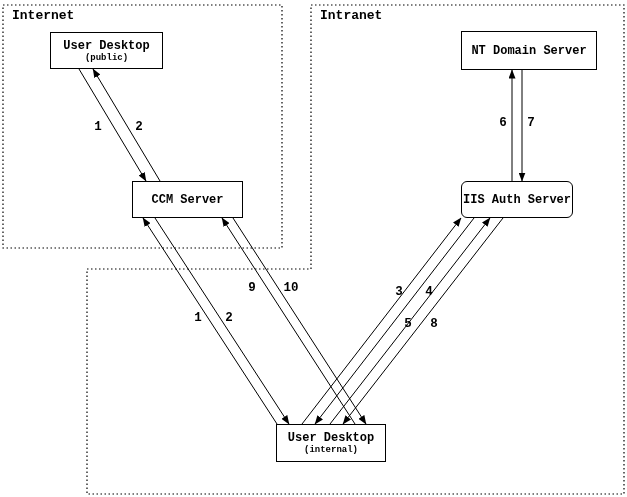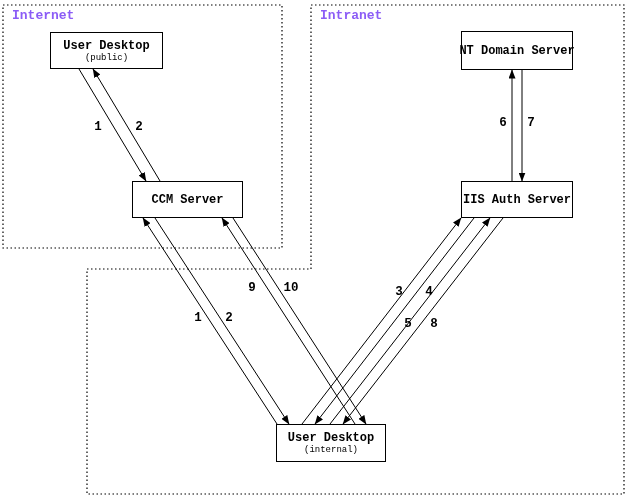--- a/index.html
+++ b/index.html
@@ -6,38 +6,38 @@
   .canvas{
     position:relative;
     width:627px;height:497px;
     background:#ffffff;
     font-family:"Liberation Mono","DejaVu Sans Mono",monospace;
     overflow:hidden;
   }
   #links{position:absolute;left:0;top:0;width:627px;height:497px;}
   .zone-label{
     position:absolute;
-    font-size:13px;font-weight:bold;color:#8b5cf6;
+    font-size:13px;font-weight:bold;color:#000000;
     white-space:nowrap;line-height:13px;
   }
   .node{
     position:absolute;
     box-sizing:border-box;
     border:1px solid #000;
     background:#fff;
     display:flex;flex-direction:column;
     align-items:center;justify-content:center;
     text-align:center;
   }
   .node-title{
     font-size:12px;font-weight:bold;color:#000;
     line-height:14px;white-space:nowrap;
   }
   .node-subtitle{
-    font-size:9px;font-weight:normal;color:#000;
+    font-size:9px;font-weight:bold;color:#000;
     line-height:10px;white-space:nowrap;
   }
   .node-subtitle:empty{display:none;}
 </style>
 </head>
 <body>
 
 <div class="canvas">
 
   <svg id="links" xmlns="http://www.w3.org/2000/svg" viewBox="0 0 627 497">
@@ -86,26 +86,26 @@
   <div class="node" style="left: 50px; top: 32px; width: 113px; height: 37px;">
     <div class="node-title">User Desktop</div>
     <div class="node-subtitle">(public)</div>
   </div>
 
   <div class="node" style="left: 132px; top: 181px; width: 111px; height: 37px; justify-content: center;">
     <div class="node-title">CCM Server</div>
 
   </div>
 
-  <div class="node" style="left: 461px; top: 31px; width: 112px; height: 39px;">
+  <div class="node" style="left: 461px; top: 31px; width: 136px; height: 39px;">
     <div class="node-title">NT Domain Server</div>
 
   </div>
 
-  <div class="node" style="left: 461px; top: 181px; width: 112px; height: 37px;">
+  <div class="node" style="left: 461px; top: 181px; width: 112px; height: 37px; border-radius: 6px;">
     <div class="node-title">IIS Auth Server</div>
 
   </div>
 
   <div class="node" style="left: 276px; top: 424px; width: 110px; height: 38px;">
     <div class="node-title">User Desktop</div>
     <div class="node-subtitle">(internal)</div>
   </div>
 
 </div>

